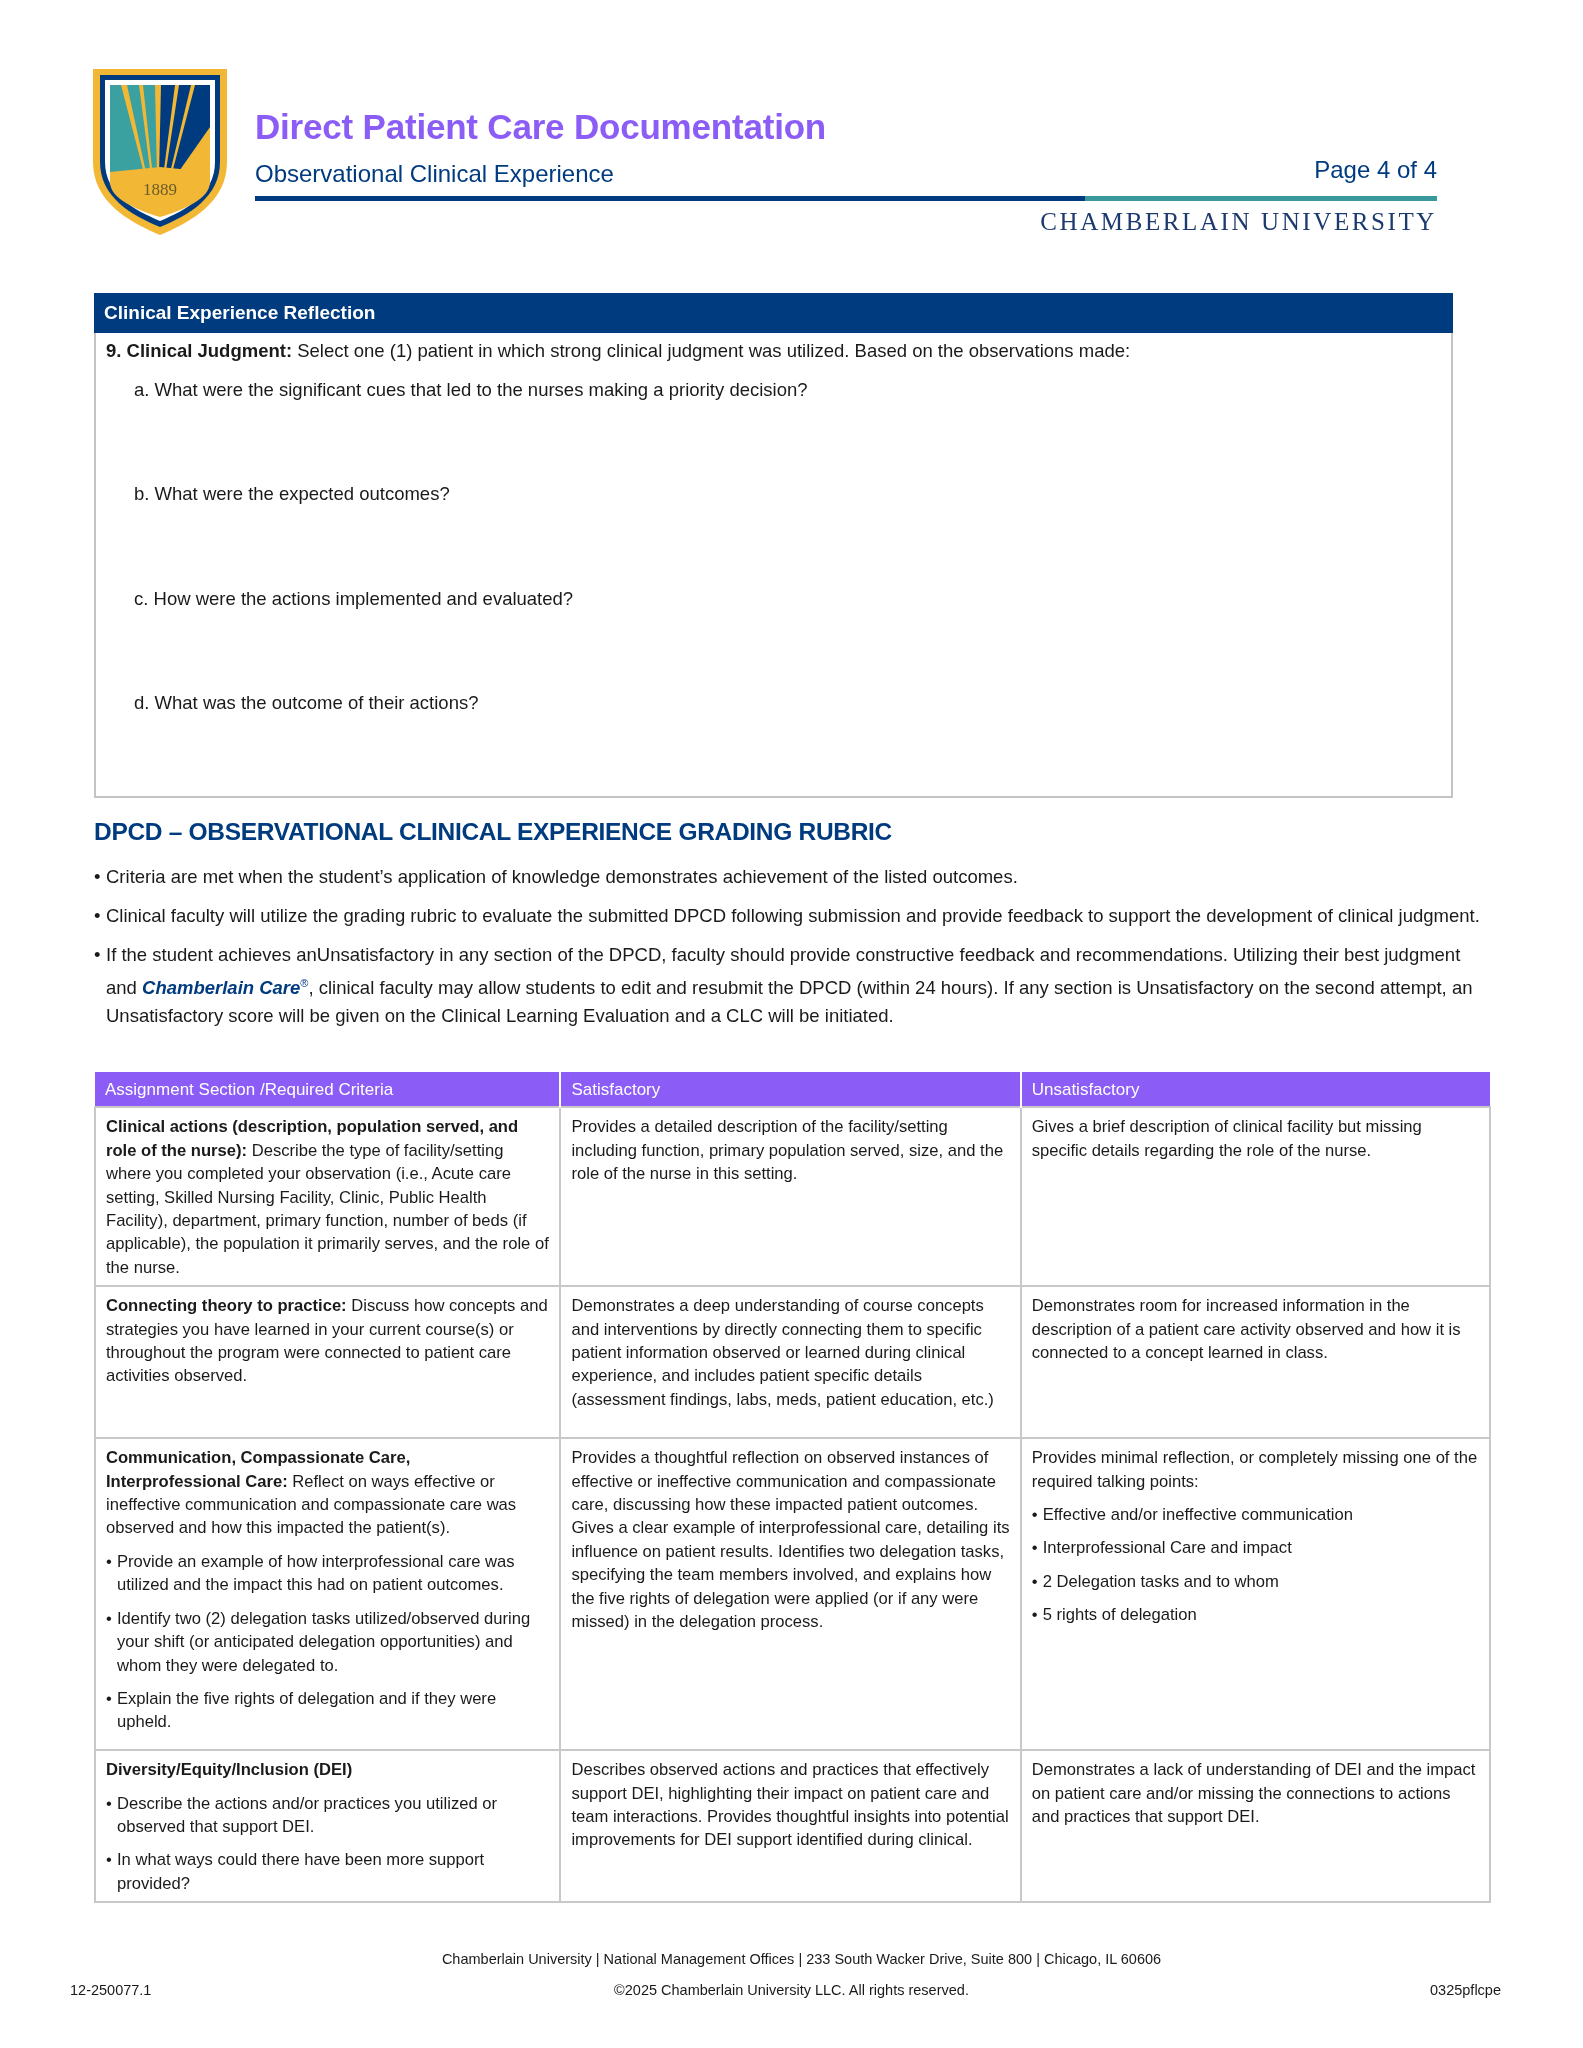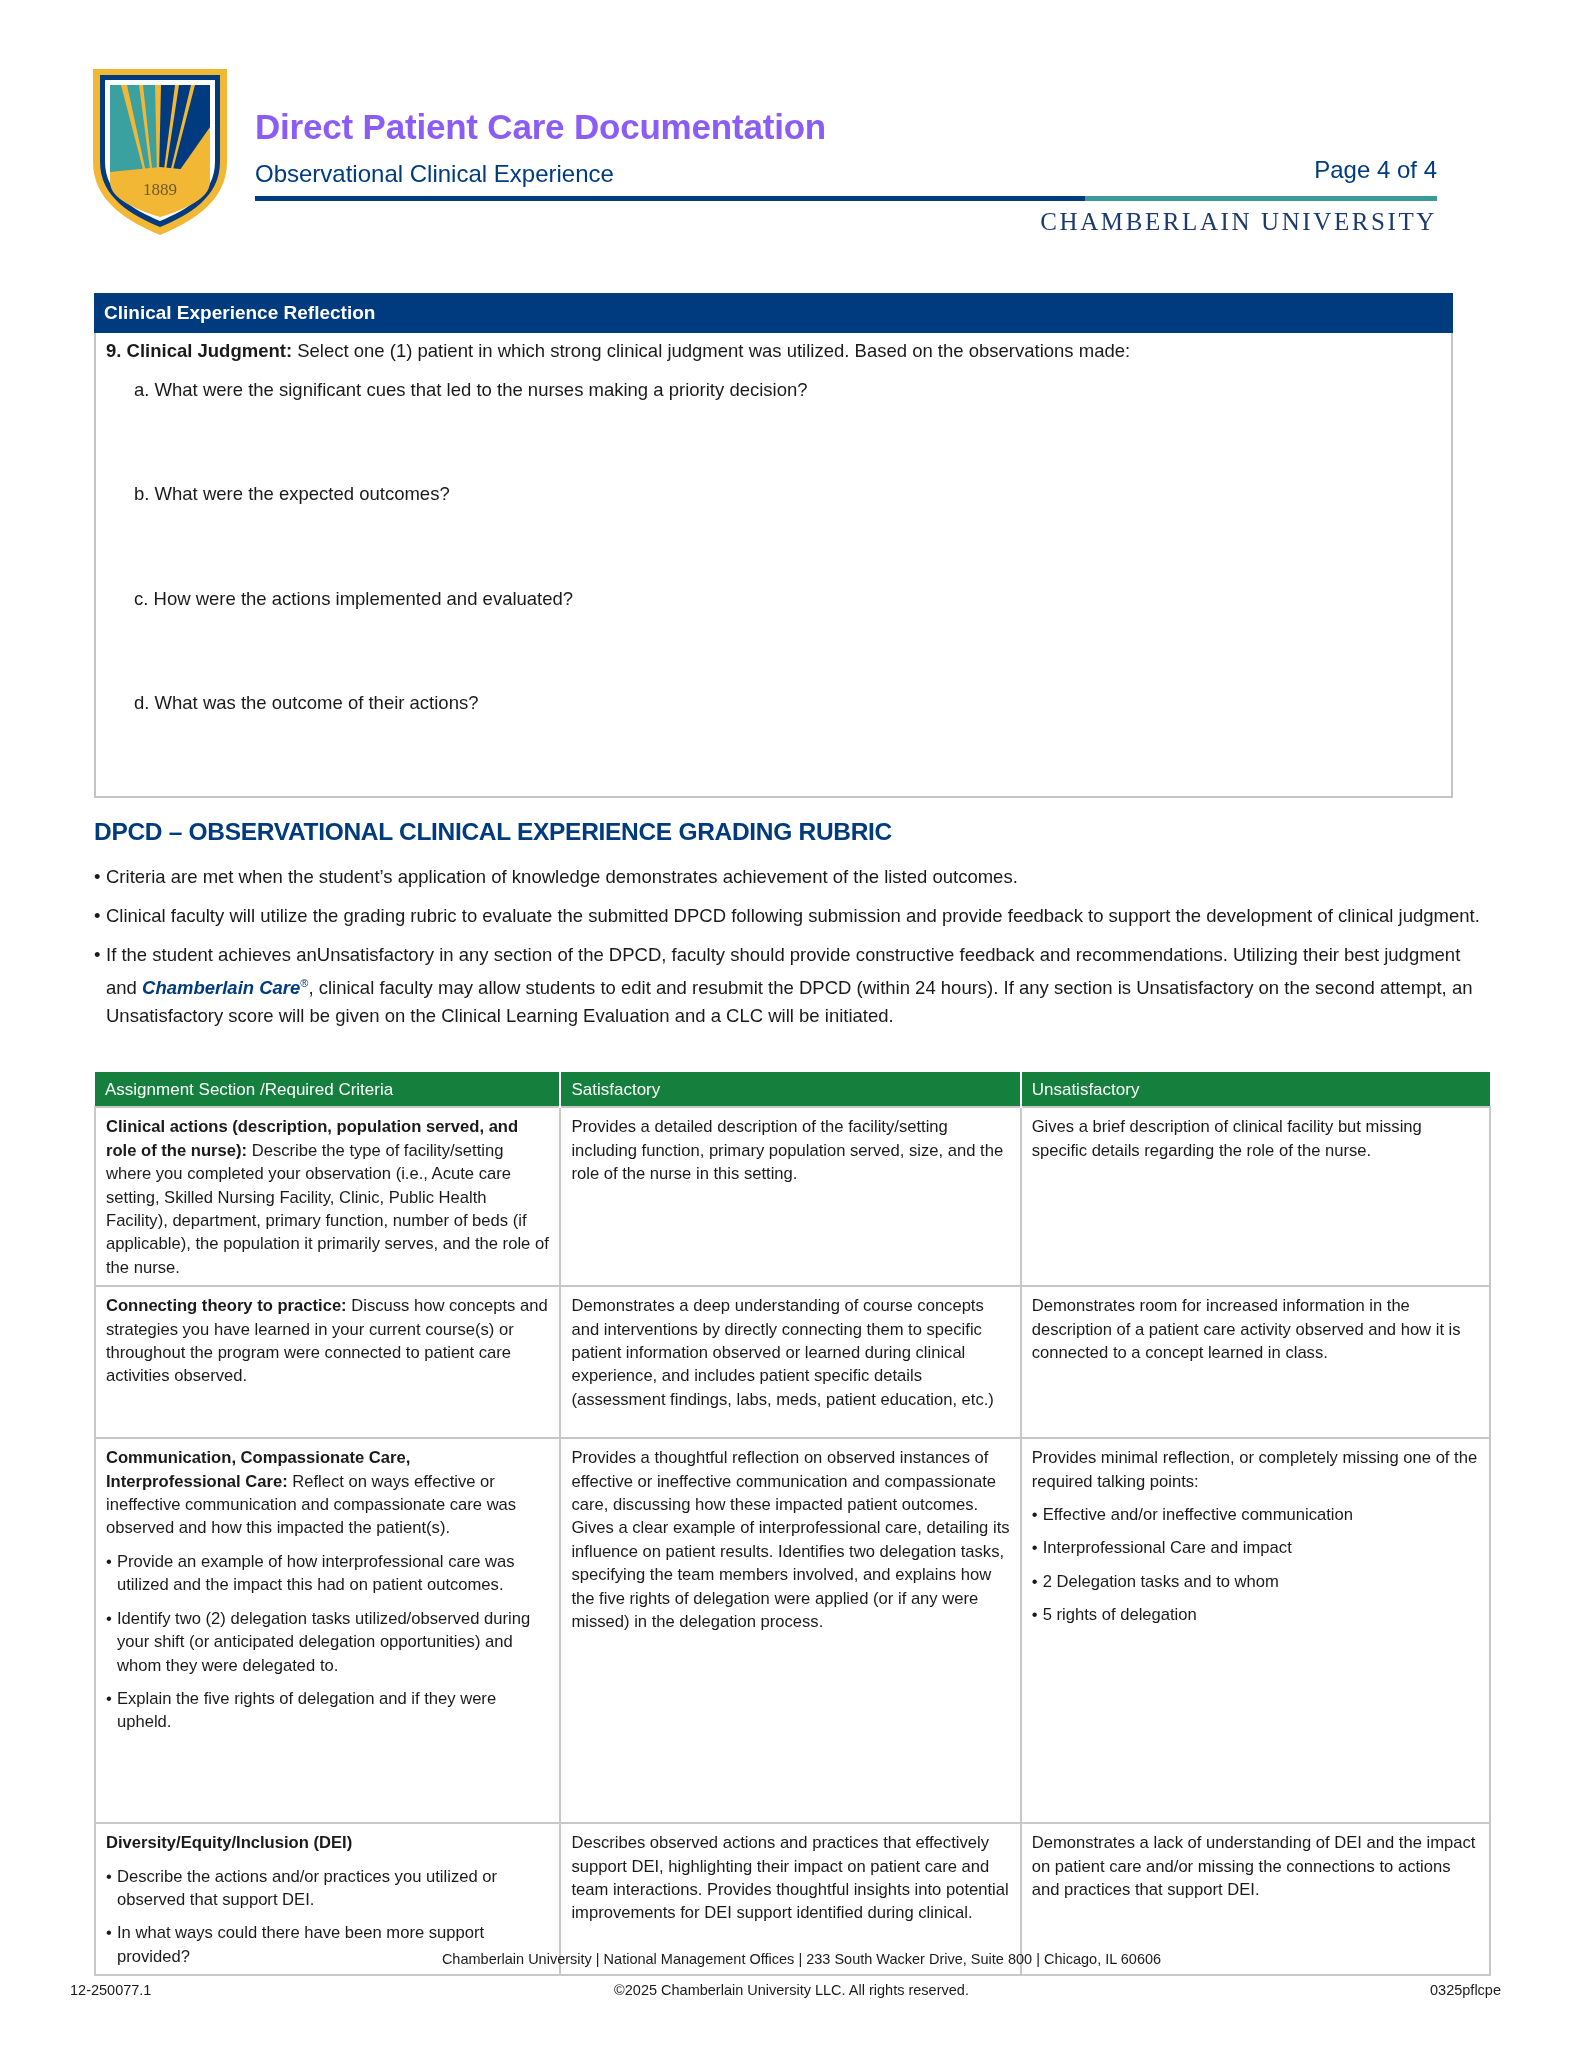--- a/index.html
+++ b/index.html
@@ -22,21 +22,21 @@
   .q-sub { position: absolute; left: 38px; font-size: 18.5px; }
 
   .rubric-title { position: absolute; left: 94px; top: 818px; font-size: 24.5px; font-weight: bold; color: #003b7f; letter-spacing: -0.3px; }
   .bullets { position: absolute; left: 94px; top: 863px; width: 1400px; font-size: 18.5px; line-height: 28px; }
   .bullets .b { position: relative; padding-left: 12px; margin-bottom: 11px; }
   .bullets .b::before { content: "•"; position: absolute; left: 0; top: 0; }
   .bullets .cc { color: #003b7f; font-weight: bold; font-style: italic; }
   .bullets sup { font-size: 11px; color: #003b7f; }
 
   table.rubric { position: absolute; left: 94px; top: 1072px; width: 1397px; border-collapse: collapse; font-size: 16.6px; line-height: 23.4px; }
-  table.rubric th { background: #15803d; color: #fff; font-weight: normal; text-align: left; padding: 6px 10px 5px; height: 34px; border-left: 2px solid #fff; font-size: 17px; }
+  table.rubric th { background: #8b5cf6; color: #fff; font-weight: normal; text-align: left; padding: 6px 10px 5px; height: 34px; border-left: 2px solid #fff; font-size: 17px; }
   table.rubric th:first-child { border-left: none; }
   table.rubric td { border: 2px solid #c8c8c8; vertical-align: top; padding: 7px 10px 6px; }
   table.rubric td b { font-weight: bold; }
   .col1 { width: 466px; } .col2 { width: 461px; } .col3 { width: 470px; }
   .cb { position: relative; padding-left: 11px; margin-top: 10px; }
   .cb::before { content: "•"; position: absolute; left: 0; top: 0; }
 
   .foot1 { position: absolute; left: 0; width: 100%; top: 1951px; text-align: center; font-size: 14.5px; padding-left: 20px; }
   .foot2 { position: absolute; left: 0; width: 100%; top: 1982px; text-align: center; font-size: 14.5px; }
   .foot-left { position: absolute; left: 70px; top: 1982px; font-size: 14.5px; }
@@ -98,21 +98,21 @@
     <tr style="height:178px">
       <td><b>Clinical actions (description, population served, and role of the nurse):</b><span> Describe the type of facility/setting where you completed your observation (i.e., Acute care setting, Skilled Nursing Facility, Clinic, Public Health Facility), department, primary function, number of beds (if applicable), the population it primarily serves, and the role of the nurse.</span></td>
       <td>Provides a detailed description of the facility/setting including function, primary population served, size, and the role of the nurse in this setting.</td>
       <td>Gives a brief description of clinical facility but missing specific details regarding the role of the nurse.</td>
     </tr>
     <tr style="height:152px">
       <td><b>Connecting theory to practice:</b><span> Discuss how concepts and strategies you have learned in your current course(s) or throughout the program were connected to patient care activities observed.</span></td>
       <td>Demonstrates a deep understanding of course concepts and interventions by directly connecting them to specific patient information observed or learned during clinical experience, and includes patient specific details (assessment findings, labs, meds, patient education, etc.)</td>
       <td>Demonstrates room for increased information in the description of a patient care activity observed and how it is connected to a concept learned in class.</td>
     </tr>
-    <tr style="height:385px">
+    <tr style="height:312px">
       <td>
         <b>Communication, Compassionate Care, Interprofessional Care:</b><span> Reflect on ways effective or ineffective communication and compassionate care was observed and how this impacted the patient(s).</span>
         <div class="cb">Provide an example of how interprofessional care was utilized and the impact this had on patient outcomes.</div>
         <div class="cb">Identify two (2) delegation tasks utilized/observed during your shift (or anticipated delegation opportunities) and whom they were delegated to.</div>
         <div class="cb">Explain the five rights of delegation and if they were upheld.</div>
       </td>
       <td>Provides a thoughtful reflection on observed instances of effective or ineffective communication and compassionate care, discussing how these impacted patient outcomes. Gives a clear example of interprofessional care, detailing its influence on patient results. Identifies two delegation tasks, specifying the team members involved, and explains how the five rights of delegation were applied (or if any were missed) in the delegation process.</td>
       <td>
         <div>Provides minimal reflection, or completely missing one of the required talking points:</div>
         <div class="cb">Effective and/or ineffective communication</div>

